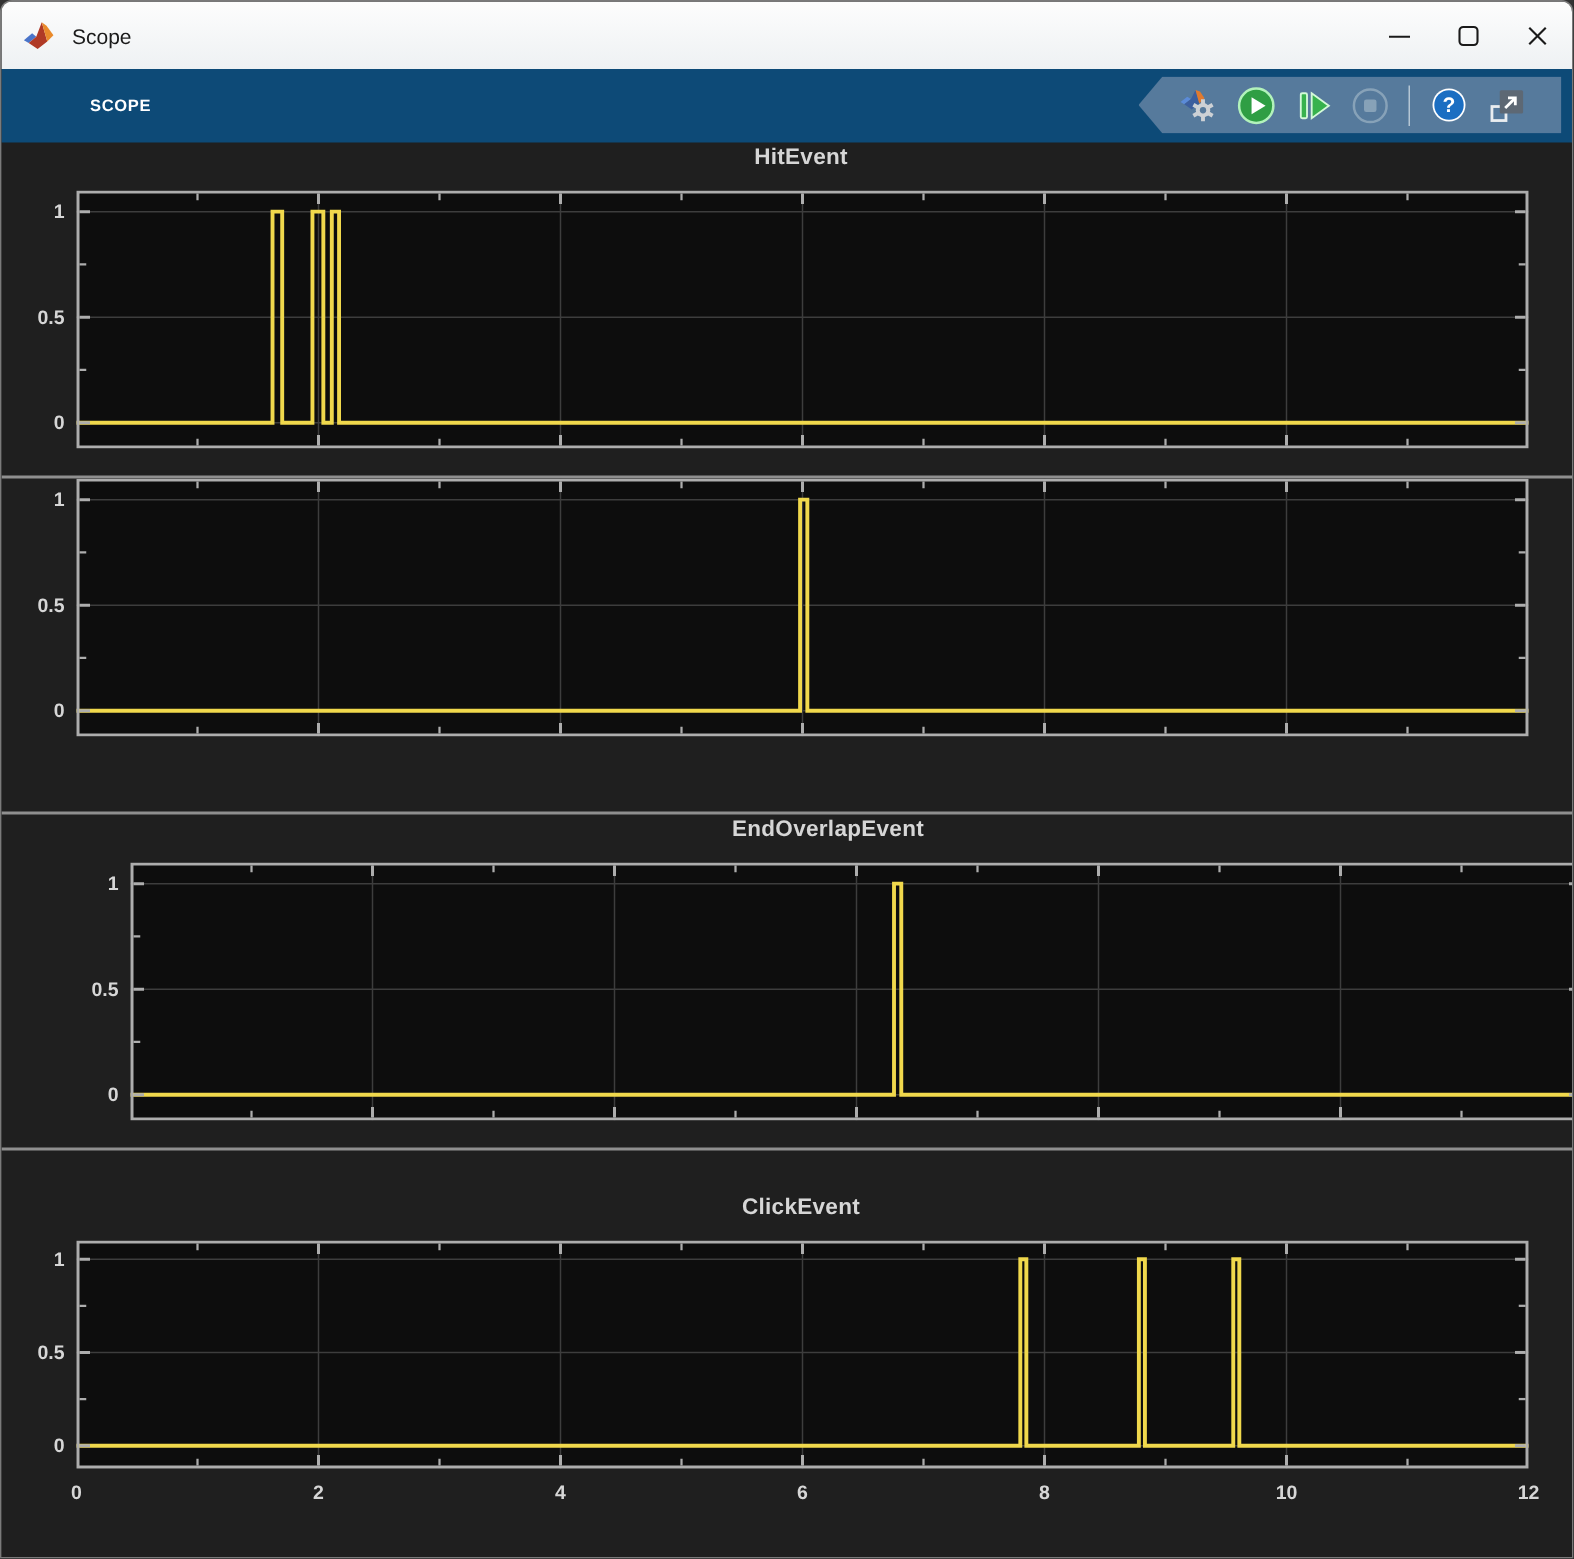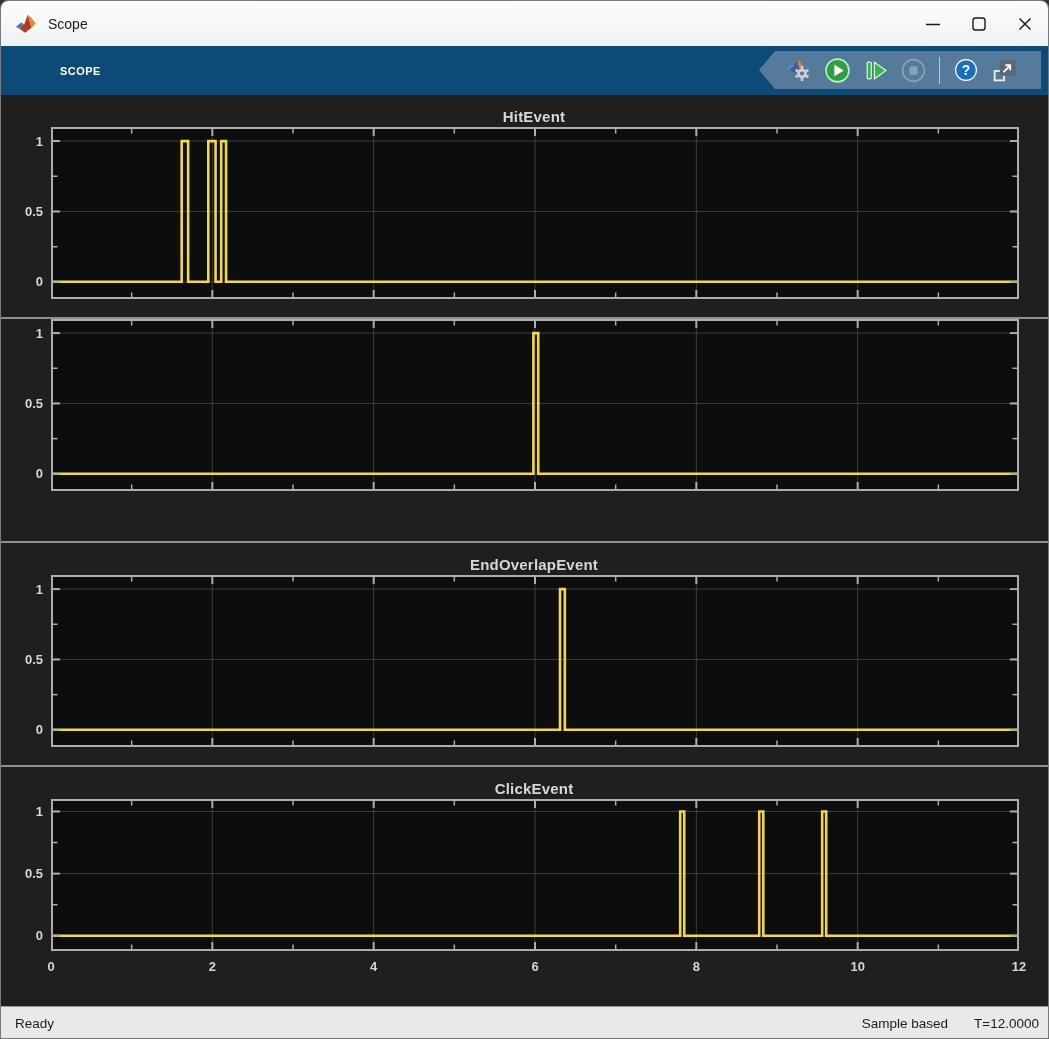--- a/index.html
+++ b/index.html
@@ -34,24 +34,24 @@
     position:absolute; right:7px; top:5px; height:38px; width:282px;
     background:#567a9c; display:flex; align-items:center; padding-left:22px; padding-right:4px; gap:2px;
     clip-path:polygon(16px 0, 100% 0, 100% 100%, 16px 100%, 0 50%);
   }
   .qa-btn { width:36px; height:34px; background:transparent; border:none; display:grid; place-items:center; cursor:pointer; border-radius:3px; }
   .qa-btn.disabled { cursor:default; }
   .qa-divider { width:1px; height:27px; background:#c6d3de; opacity:.85; margin:0 6px; }
   
   .plots { flex:1 1 auto; background:#1f1f1f; display:flex; flex-direction:column; }
   .panel { display:flex; flex-direction:column; }
-  .panel-1 { height:222px; } .panel-2 { height:222px; } .panel-3 { height:222px; } .panel-4 { height:239px; }
+  .panel-1 { height:222px; } .panel-2 { height:222px; } .panel-3 { height:222px;margin-left:36px; } .panel-4 { height:239px;justify-content:flex-end; }
   .panel-title {
     height:32px; flex:0 0 32px; display:flex; align-items:flex-end; justify-content:center;
-    padding-left:19px; padding-bottom:2px;
+    padding-left:19px; padding-bottom:14px;
     color:#d6d6d6; font-size:15px; font-weight:600; letter-spacing:.2px;
   }
   .panel-chart { position:relative; width:1049px; }
   .panel-chart svg { display:block; width:1049px; }
   .panel-sep { height:2px; flex:0 0 2px; background:#8f8f8f; }
   .ticklab { font-family:"Liberation Sans",sans-serif; font-size:13px; font-weight:700; fill:#d6d6d6; }
   .plot-tools { position:absolute; top:12px; right:30px; display:flex; gap:4px; }
   .ptool { width:32px; height:32px; background:transparent; border:none; display:grid; place-items:center; cursor:pointer; border-radius:3px; }
   .ptool svg { stroke:#9d9d9d; fill:none; stroke-width:1.6; stroke-linecap:round; stroke-linejoin:round; }
   
@@ -406,21 +406,14 @@
             <text class="ticklab" x="534" y="172" text-anchor="middle">6</text>
             <text class="ticklab" x="695.3333333333333" y="172" text-anchor="middle">8</text>
             <text class="ticklab" x="856.6666666666667" y="172" text-anchor="middle">10</text>
             <text class="ticklab" x="1018" y="172" text-anchor="middle">12</text>
           </svg>
       </div>
     </section>
 
   </main>
 
-  <footer class="statusbar">
-    <span class="status-left">Ready</span>
-    <div class="status-right">
-      <span>Sample based</span>
-      <span>T=12.0000</span>
-    </div>
-  </footer>
 
 </div>
 
 </body></html>

